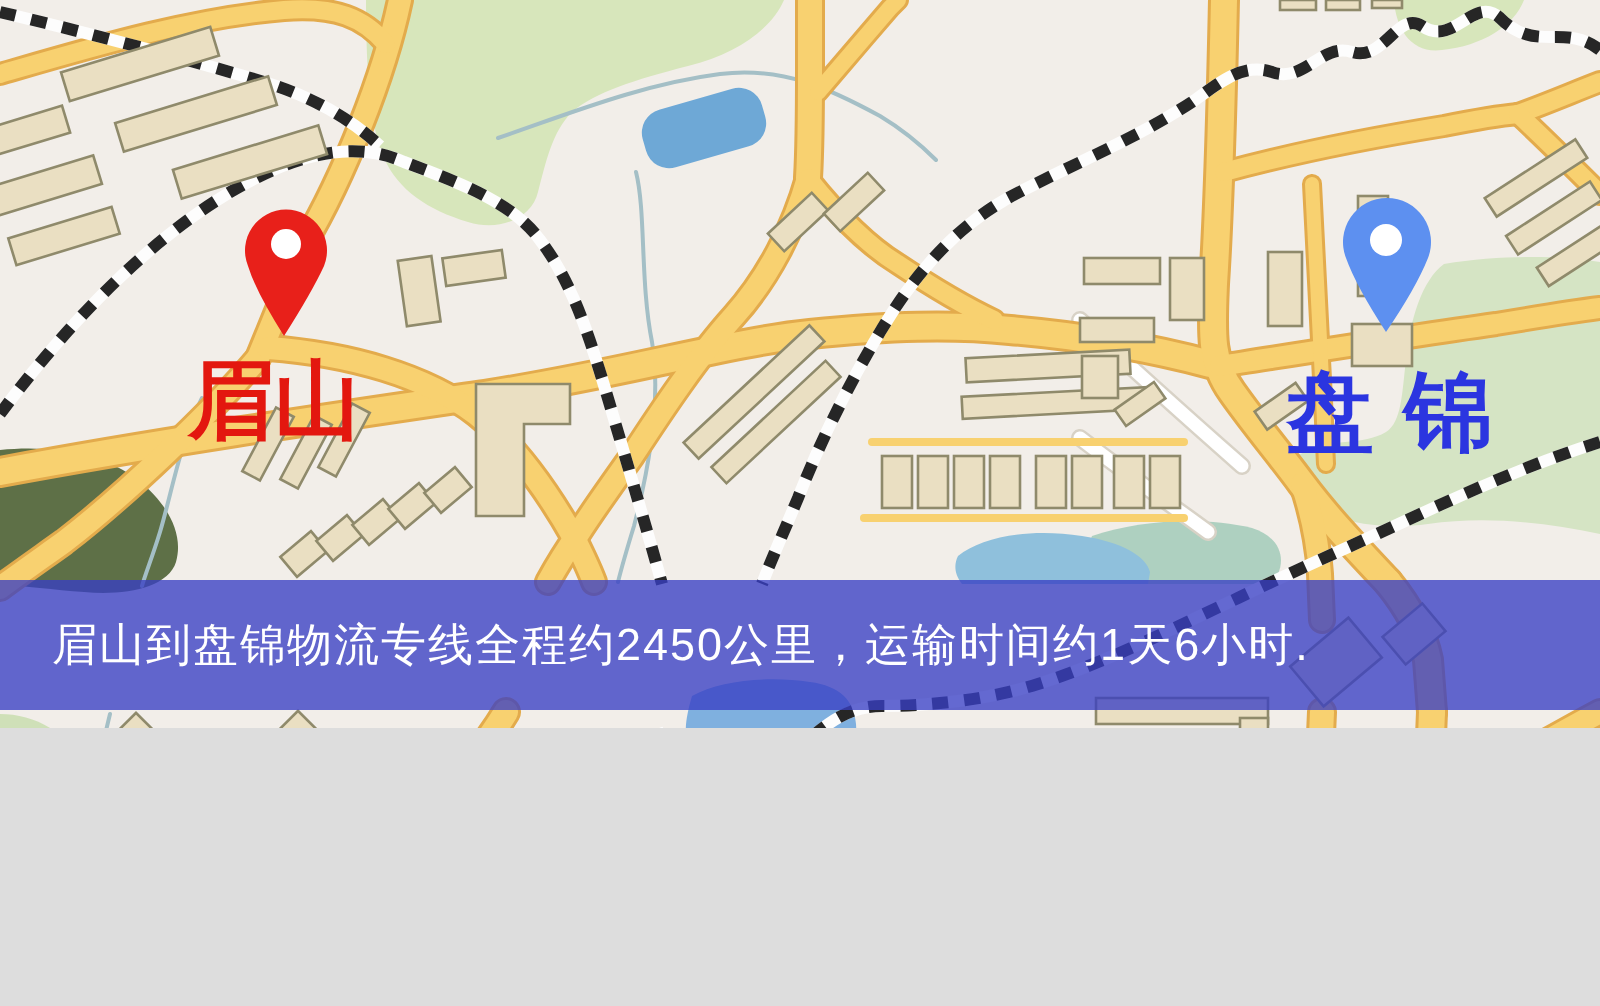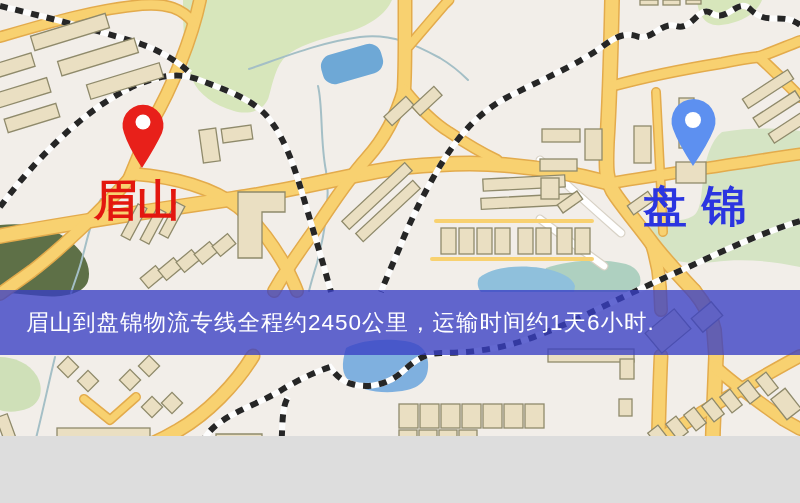--- a/index.html
+++ b/index.html
@@ -1,16 +1,16 @@
 <!DOCTYPE html>
 <html><head>
 <meta charset="utf-8">
 <style>
   html,body{margin:0;padding:0;background:#dddddd;}
-  .stage{position:relative;width:800px;height:436px;overflow:hidden;font-family:"Liberation Sans",sans-serif;}
+  .stage{position:relative;width:800px;height:364px;overflow:hidden;font-family:"Liberation Sans",sans-serif;}
   .stage svg{display:block;}
   .rc{fill:none;stroke:#e3ab4c;stroke-linecap:round;stroke-linejoin:round;}
   .rf{fill:none;stroke:#f8d170;stroke-linecap:round;stroke-linejoin:round;}
   .wc{fill:none;stroke:#d8d2c6;stroke-linecap:round;}
   .wf{fill:none;stroke:#ffffff;stroke-linecap:round;}
   .railc{fill:none;stroke:#fdfdfd;stroke-width:6;stroke-linecap:butt;}
   .raild{fill:none;stroke:#262626;stroke-width:6;stroke-dasharray:8 8;stroke-linecap:butt;}
   .bld{fill:#eadfc2;stroke:#8f8a6b;stroke-width:1.3;}
   .stream{fill:none;stroke:#a4bfc6;stroke-width:2;stroke-linecap:round;}
   .cjk-label{font-family:"Liberation Sans",sans-serif;font-weight:bold;}

